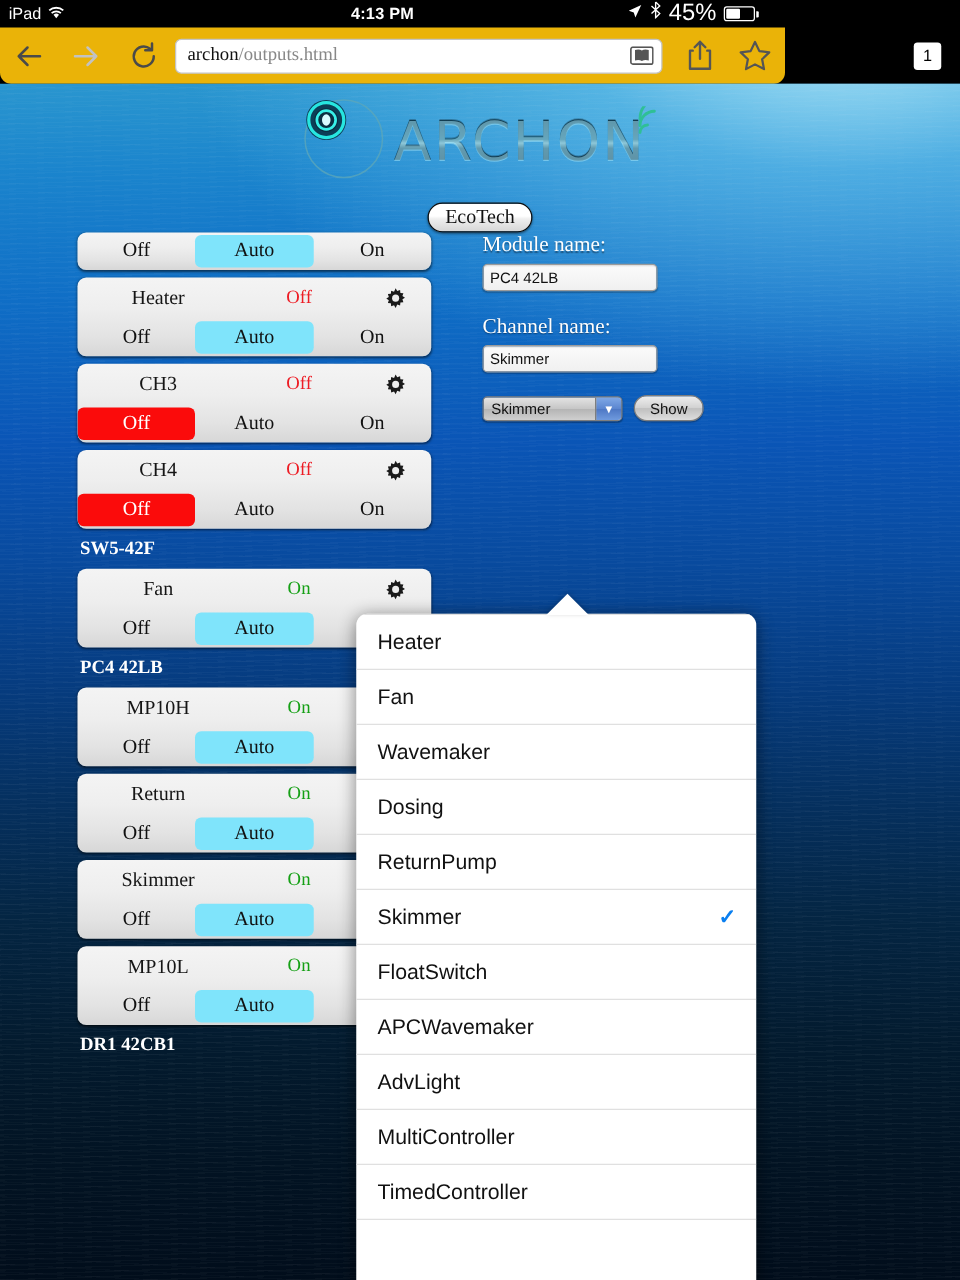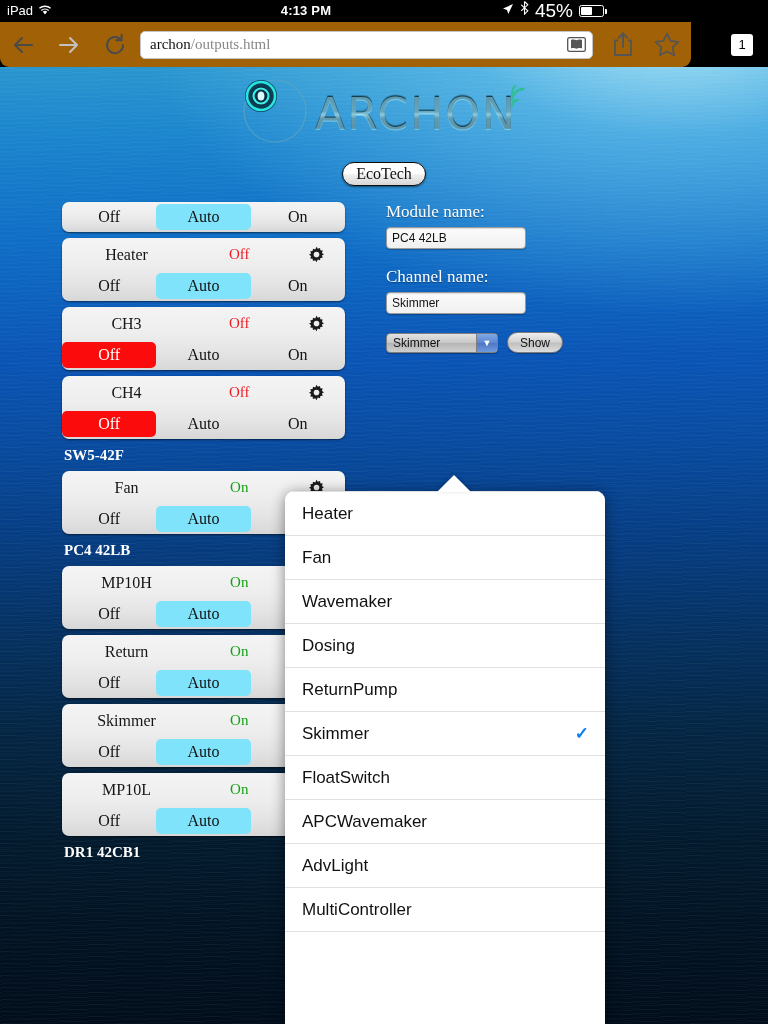--- a/index.html
+++ b/index.html
@@ -39,22 +39,22 @@
     content: ""; position: absolute; right: -4px; top: 3.4px;
     width: 2px; height: 5px; background: #fff; border-radius: 0 1px 1px 0;
   }
   .batt-fill {
     position: absolute; left: 1.3px; top: 1.3px; bottom: 1.3px;
     width: 45%; background: #fff; border-radius: 1px;
   }
 
   
   .toolbar {
-    position: absolute; top: 22px; left: 0; width: 691px; height: 45px;
-    background: #a16207;
+    position: absolute; top: 22px; left: 0; width: 628px; height: 45px;
+    background: #eab308;
     border-bottom-left-radius: 9px; border-bottom-right-radius: 9px;
     display: flex; align-items: center;
   }
   .nav-btn {
     width: 46px; height: 45px; display: flex; align-items: center;
     justify-content: center; color: #4a4a4a;
   }
   .nav-btn svg { display: block; }
   .nav-btn.disabled { color: #c2c2c2; }
   .urlbar {
@@ -142,21 +142,21 @@
     border: 1.5px solid #0d0d0d;
     border-radius: 14px;
     padding: 2px 13px 3px;
     font-family: "Liberation Serif", serif;
     font-size: 16px; color: #111; line-height: 17px;
     box-shadow: 0 1px 2px rgba(0,0,0,.5);
     white-space: nowrap;
   }
 
   
-  .body-cols { display: flex; margin-top: 16px; }
+  .body-cols { display: flex; }
   .left-col { width: 285px; margin-left: 62px; }
   .right-col { margin-left: 39px; width: 330px; }
 
   
   .out-panel {
     width: 283px;
     background: linear-gradient(to bottom, #f4f4f4 0%, #eeeeee 40%, #e3e3e3 75%, #d7d7d7 100%);
     border-radius: 7px;
     box-shadow: 0 1px 2px rgba(0,0,0,.55);
     margin-bottom: 6px;
@@ -577,17 +577,20 @@
         </div>
       <div class="pop-item">
           <span>APCWavemaker</span>
         </div>
       <div class="pop-item">
           <span>AdvLight</span>
         </div>
       <div class="pop-item">
           <span>MultiController</span>
         </div>
+      <div class="pop-item">
+          <span>TimedController</span>
+        </div>
       <div class="pop-item"></div>
     </div>
 
   </div>
 </div>
 
 </body></html>

